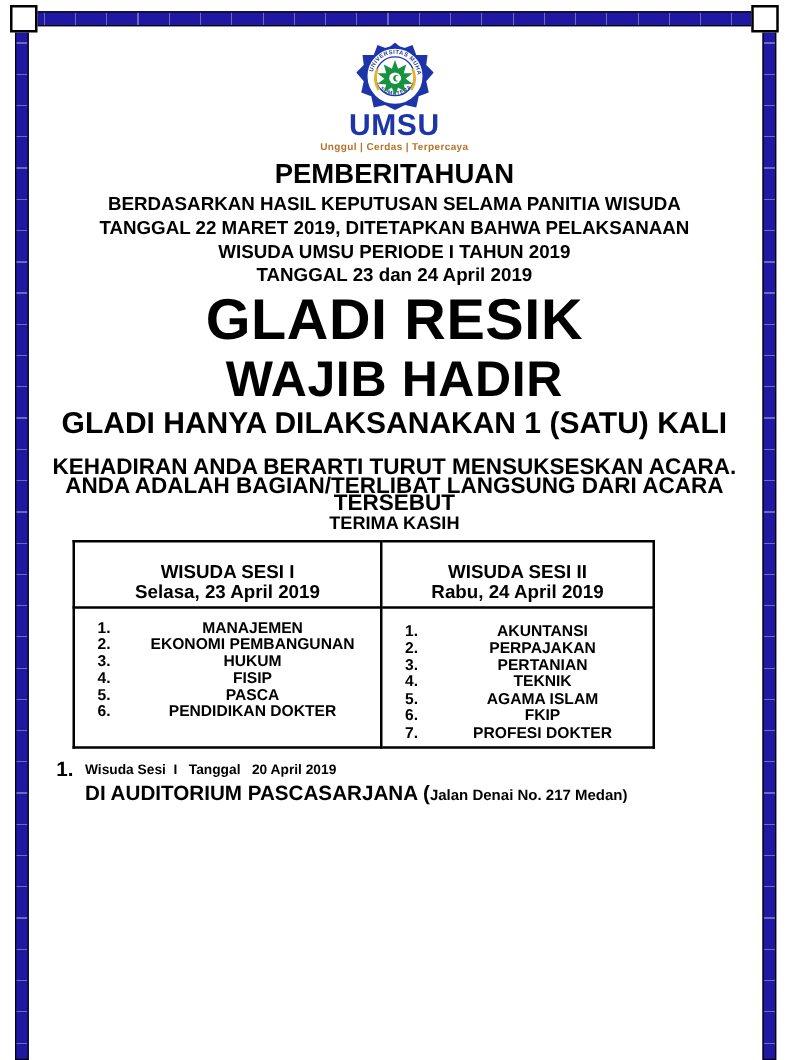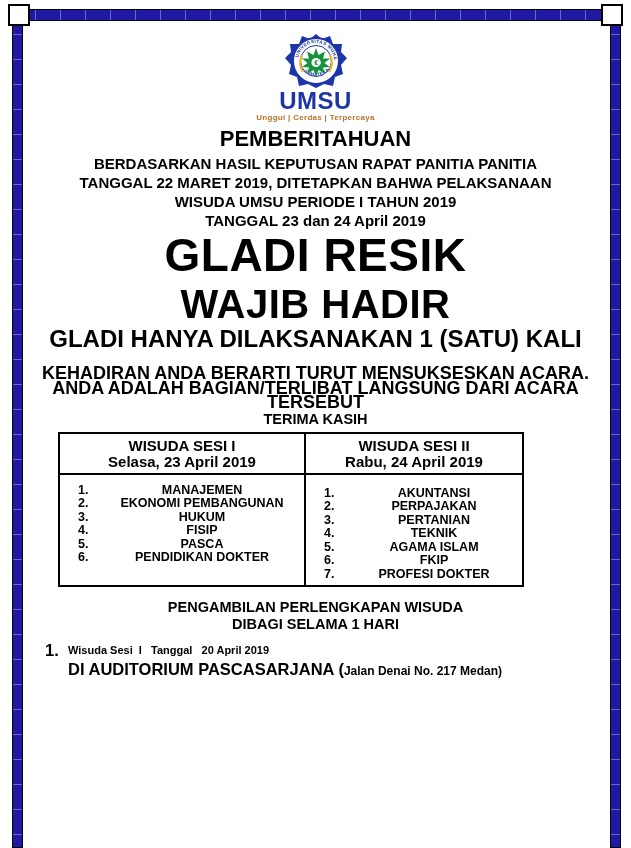--- a/index.html
+++ b/index.html
@@ -51,21 +51,21 @@
   .notes{font-size:18px;line-height:14.5px;margin-top:16px;}
   .thanks{font-size:14.5px;line-height:16px;margin-top:1px;}
   
   .sessions{
     margin-left:33px;margin-top:5px;width:464px;
     border-collapse:collapse;table-layout:fixed;
   }
   .sessions td,.sessions th{border:2px solid #000;padding:0;vertical-align:top;}
   .sessions col.c1{width:246px;}
   .sessions col.c2{width:218px;}
-  .th-cell{font-size:15px;line-height:16.5px;padding:4px 0 2px 0;text-align:center;}
+  .th-cell{font-size:15px;line-height:16.5px;padding:16px 0 2px 0;text-align:center;}
   .col-list{
     list-style:none;margin:0;padding:12px 0 4px 0;
     counter-reset:n;text-align:center;font-size:12.5px;line-height:13.5px;
   }
   .col-list li{counter-increment:n;position:relative;padding-left:40px;}
   .col-list li::before{
     content:counter(n) ".";
     position:absolute;left:18px;
   }
   .pad-top{padding-top:9px;}
@@ -120,21 +120,21 @@
           <circle cx="33.6" cy="28.5" r="2.2" fill="#ffffff"></circle>
         </g>
       </svg>
       <div class="umsu-word">UMSU</div>
       <div class="umsu-tag">Unggul | Cerdas | Terpercaya</div>
     </div>
 
     <div class="page-title">PEMBERITAHUAN</div>
 
     <div class="intro">
-      <div>BERDASARKAN HASIL KEPUTUSAN RAPAT PANITIA PANITIA</div>
+      <div>BERDASARKAN HASIL KEPUTUSAN SELAMA PANITIA WISUDA</div>
       <div>TANGGAL 22 MARET 2019, DITETAPKAN BAHWA PELAKSANAAN</div>
       <div>WISUDA UMSU PERIODE I TAHUN 2019</div>
       <div>TANGGAL 23 dan 24 April 2019</div>
     </div>
 
     <div class="giant">GLADI RESIK</div>
 
     <div class="giant2">WAJIB HADIR</div>
     <div class="subhead">GLADI HANYA DILAKSANAKAN 1 (SATU) KALI</div>
     <div class="notes">
@@ -182,24 +182,20 @@
             <li>TEKNIK</li>
             <li>AGAMA ISLAM</li>
             <li>FKIP</li>
             <li>PROFESI DOKTER</li>
           </ol>
         </td>
       </tr>
     </tbody>
       </table>
 
-    <div class="pickup-head">
-      <div>PENGAMBILAN PERLENGKAPAN WISUDA</div>
-      <div>DIBAGI SELAMA 1 HARI</div>
-    </div>
 
     <div class="pickup-list">
       <div class="pickup-item">
         <span class="pickup-num">1.</span>
         <div class="pickup-l1">Wisuda Sesi  I   Tanggal   20 April 2019</div>
         <div class="pickup-l2"><span>DI AUDITORIUM PASCASARJANA (</span><span class="small">Jalan Denai No. 217 Medan)</span></div>
       </div>
 
     </div>
 

